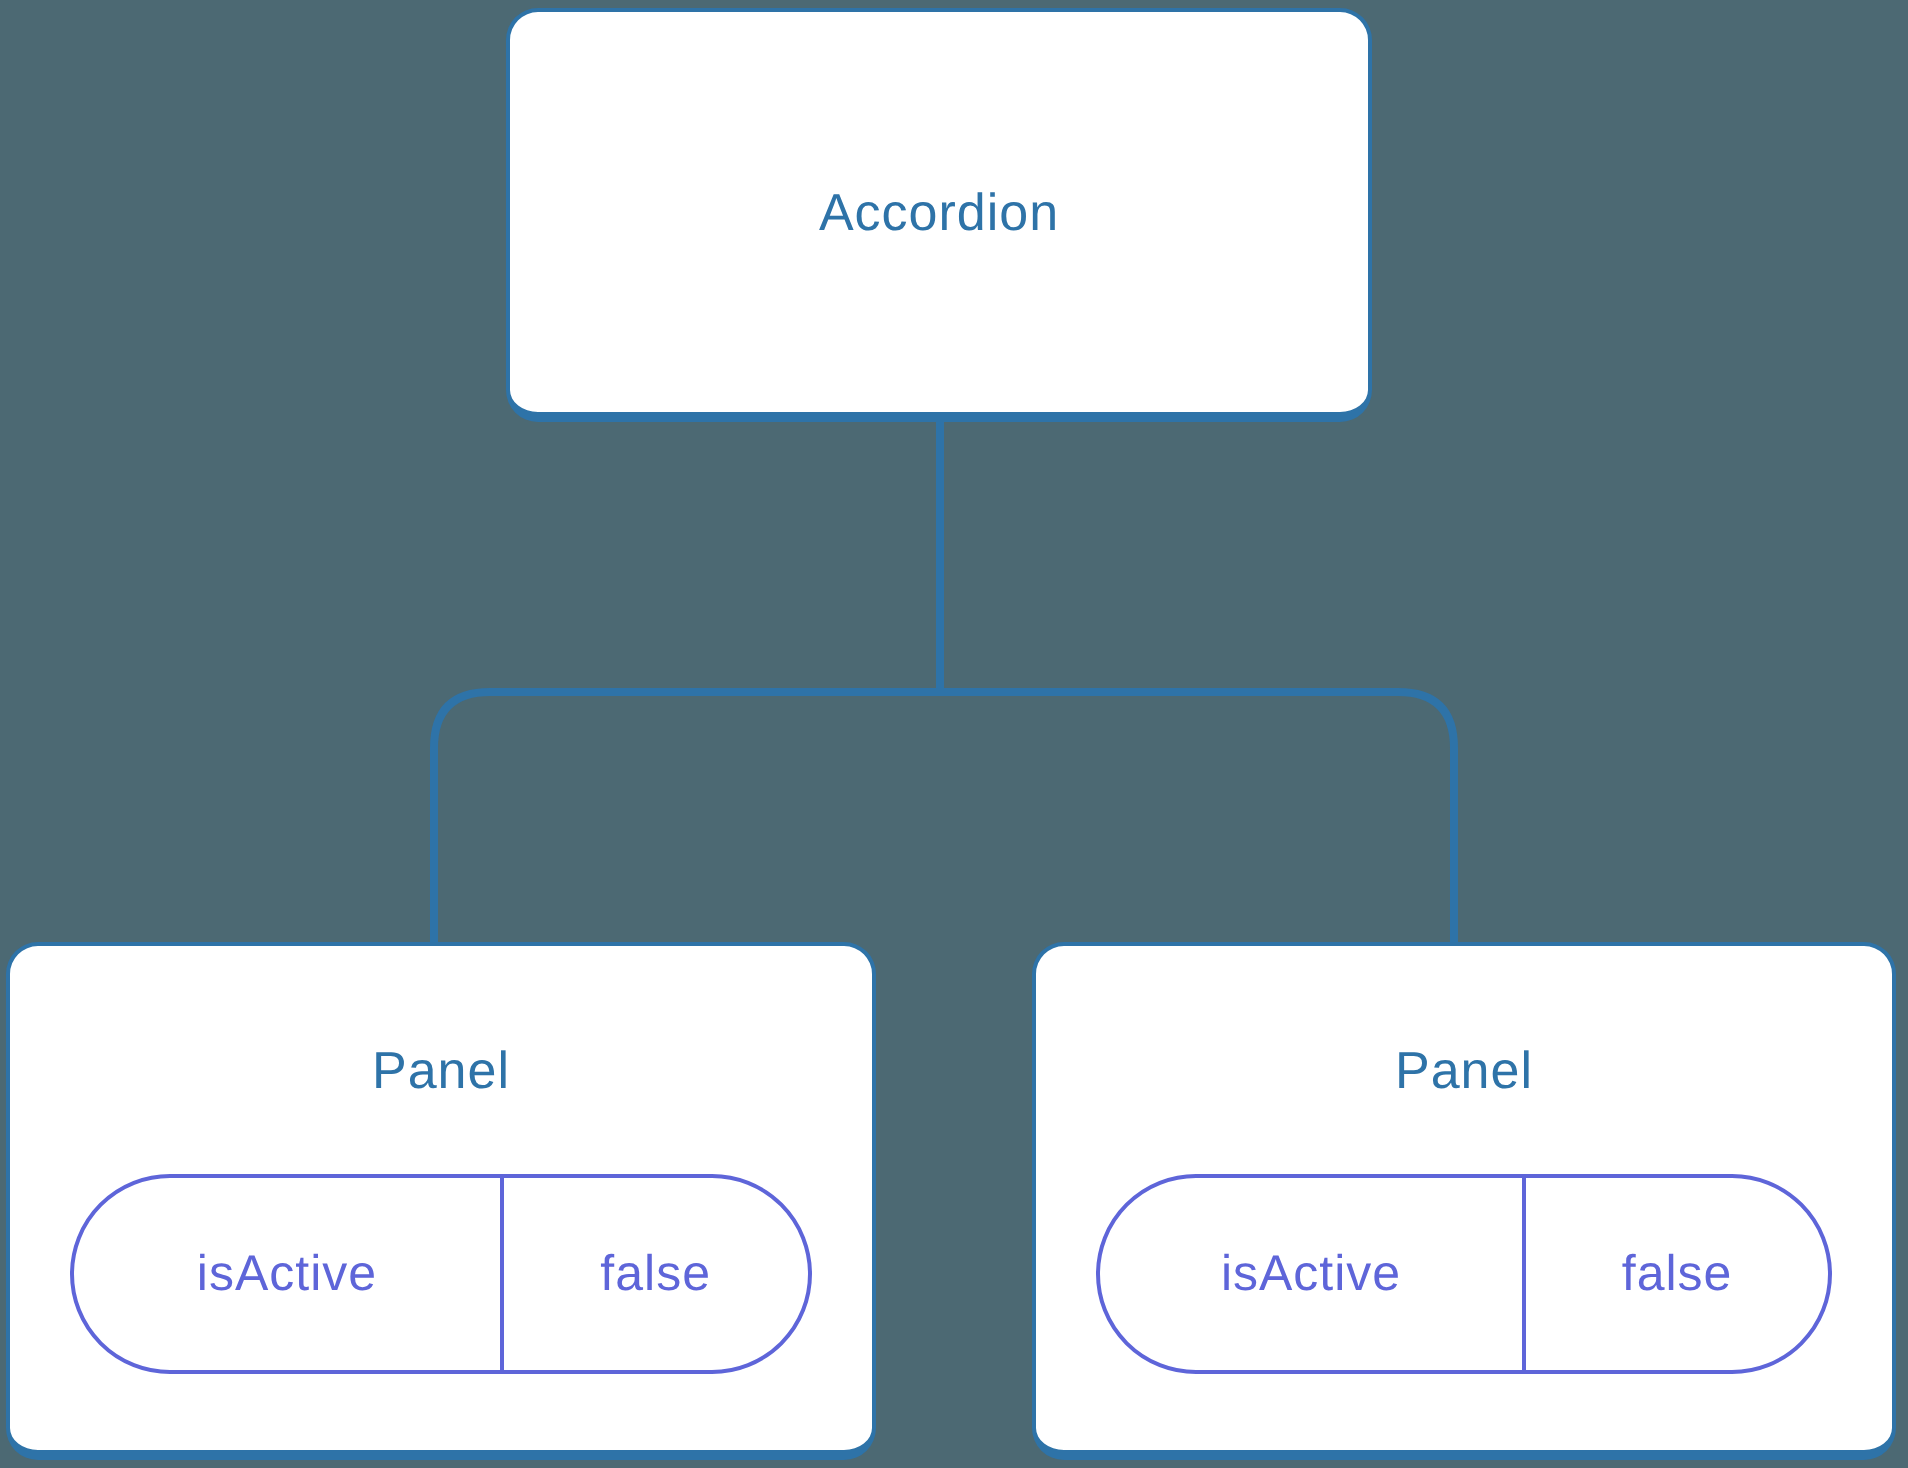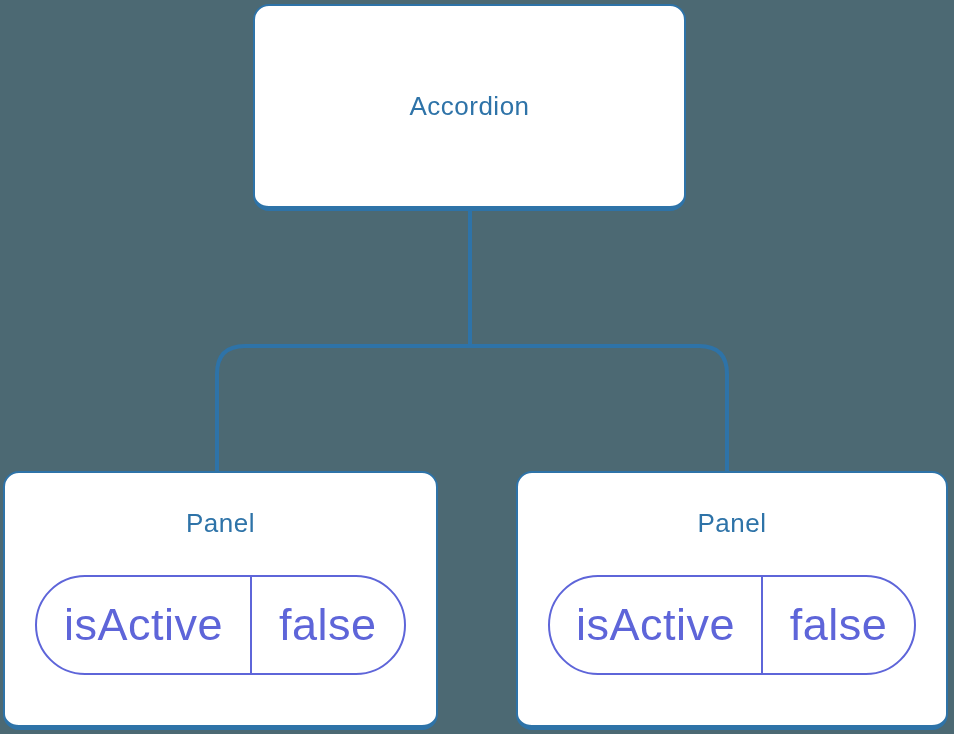--- a/index.html
+++ b/index.html
@@ -49,41 +49,41 @@
     display: flex;
     align-items: center;
     justify-content: center;
   }
   .node.panel {
     top: 471px;
     height: 259px;
     display: flex;
     flex-direction: column;
     align-items: center;
-    padding-top: 30px;
+    padding-top: 42px;
   }
   .node.panel-left  { left: 3px;   width: 435px; }
   .node.panel-right { left: 516px; width: 432px; }
   .state-pill {
     margin-top: 32px;
     width: 86%;
     height: 100px;
     border: 2px solid var(--state-border, #5E65D9);
     border-radius: 52px;
     box-sizing: border-box;
     display: flex;
     align-items: stretch;
     overflow: hidden;
   }
   .state-cell {
     display: flex;
     align-items: center;
     justify-content: center;
     color: var(--state-text, #5E65D9);
-    font-size: 45px;
+    font-size: 25px;
     font-weight: 400;
     letter-spacing: 0.5px;
   }
   .state-cell.key {
     flex: 0 0 58%;
     border-right: 2px solid var(--state-border, #5E65D9);
   }
   .state-cell.value {
     flex: 1 1 auto;
   }

